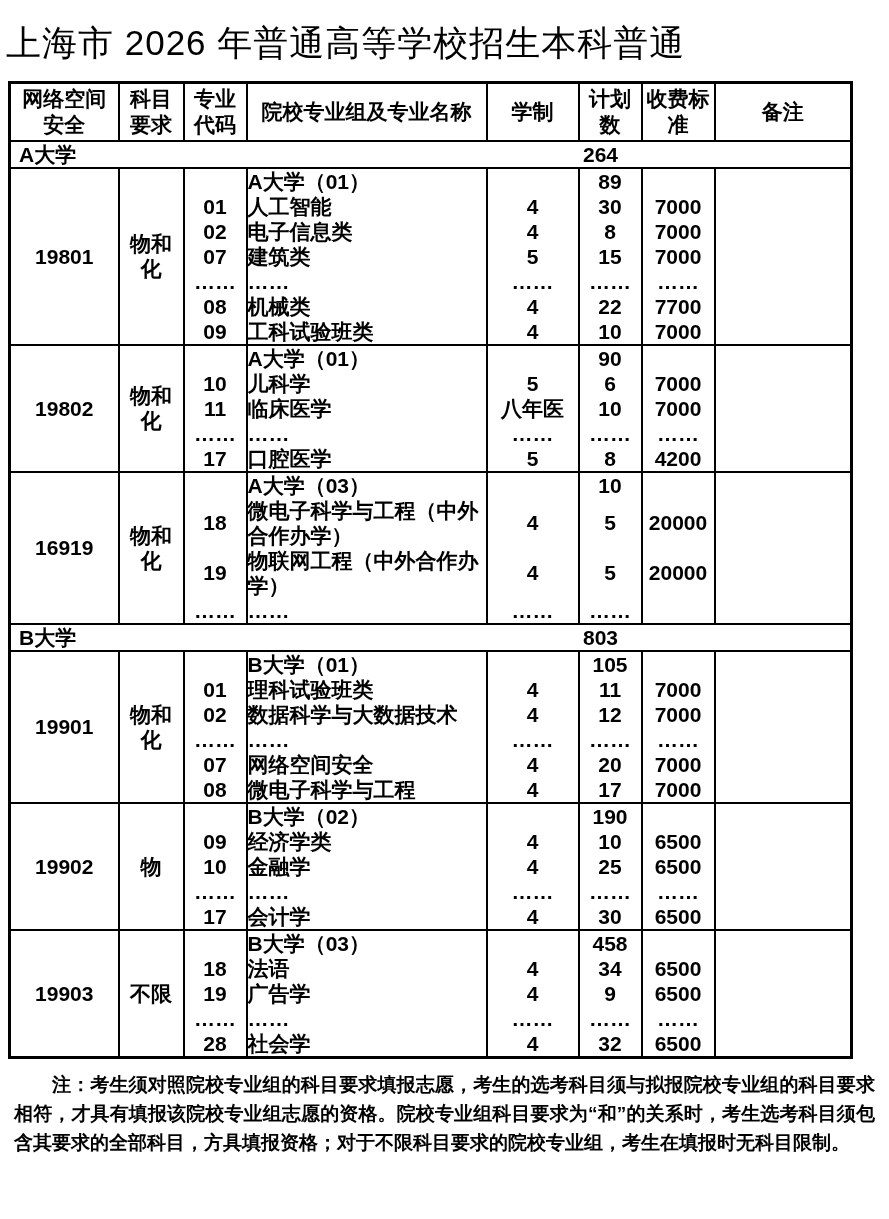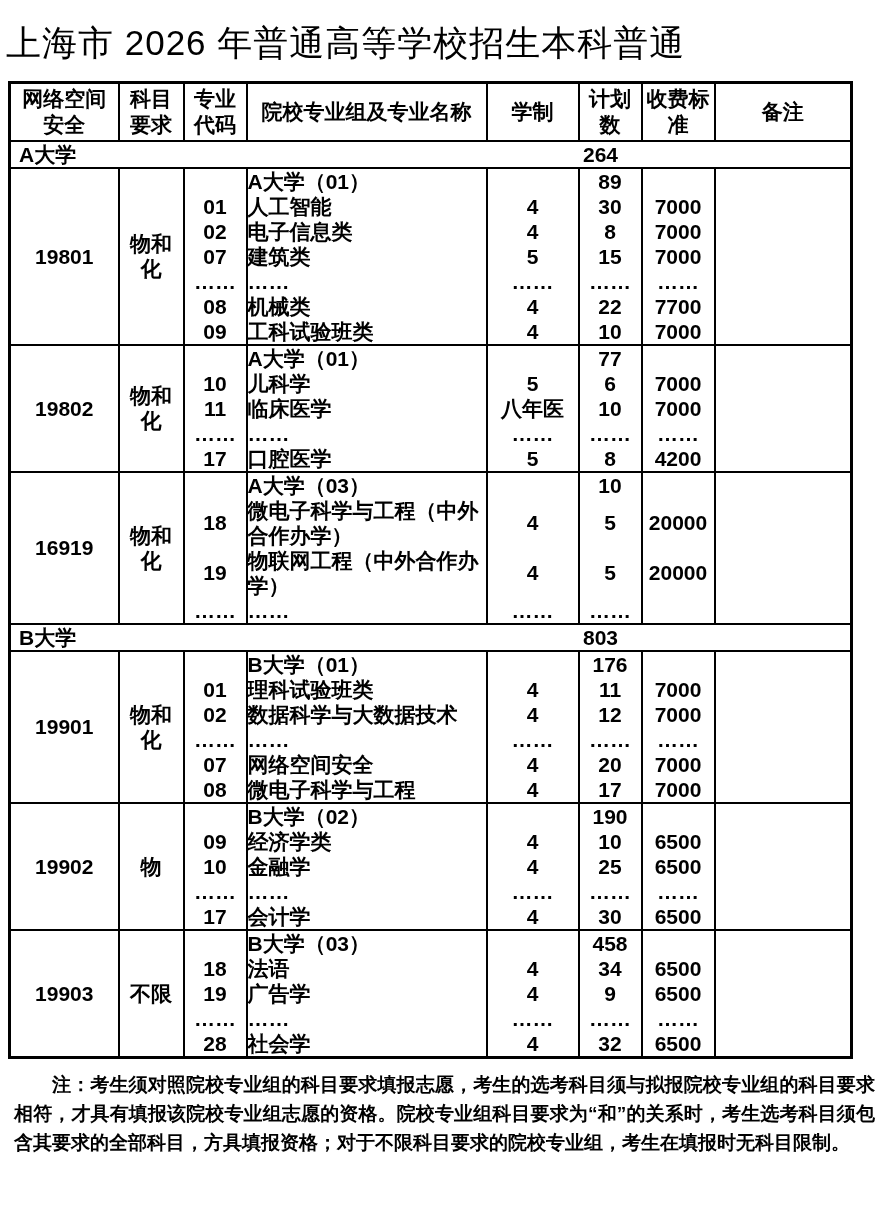--- a/index.html
+++ b/index.html
@@ -185,21 +185,21 @@
           <td class="years-cell">4</td>
           <td class="plan-cell">10</td>
           <td class="fee-cell">7000</td>
         </tr>
         <tr class="line block-start">
           <td class="gcode-cell" rowspan="5">19802</td>
           <td class="gsubj-cell" rowspan="5">物和化</td>
           <td class="mcode-cell"></td>
           <td class="name-cell">A大学（01）</td>
           <td class="years-cell"></td>
-          <td class="plan-cell">77</td>
+          <td class="plan-cell">90</td>
           <td class="fee-cell"></td>
           <td class="gremark-cell" rowspan="5"></td>
         </tr>
         <tr class="line">
           <td class="mcode-cell">10</td>
           <td class="name-cell">儿科学</td>
           <td class="years-cell">5</td>
           <td class="plan-cell">6</td>
           <td class="fee-cell">7000</td>
         </tr>
@@ -257,21 +257,21 @@
         </tr>
         <tr class="section-row">
           <td colspan="8" class="section-cell"><span>B大学</span><span class="section-total">803</span></td>
         </tr>
         <tr class="line block-start">
           <td class="gcode-cell" rowspan="6">19901</td>
           <td class="gsubj-cell" rowspan="6">物和化</td>
           <td class="mcode-cell"></td>
           <td class="name-cell">B大学（01）</td>
           <td class="years-cell"></td>
-          <td class="plan-cell">176</td>
+          <td class="plan-cell">105</td>
           <td class="fee-cell"></td>
           <td class="gremark-cell" rowspan="6"></td>
         </tr>
         <tr class="line">
           <td class="mcode-cell">01</td>
           <td class="name-cell">理科试验班类</td>
           <td class="years-cell">4</td>
           <td class="plan-cell">11</td>
           <td class="fee-cell">7000</td>
         </tr>

